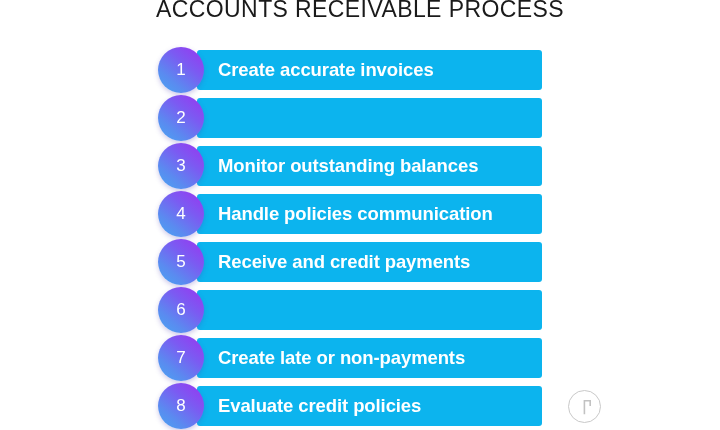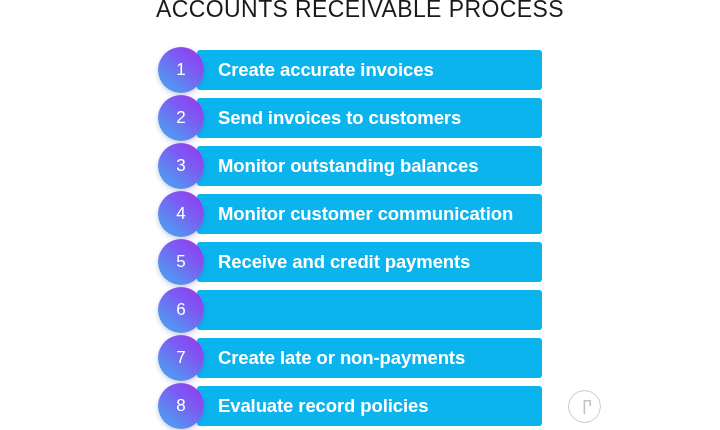--- a/index.html
+++ b/index.html
@@ -133,37 +133,36 @@
         <div class="step-number">1</div>
       </div>
       <div class="step-label">Create accurate invoices</div>
     </div>
 
     <div class="step">
       <div class="step-bar"></div>
       <div class="step-circle">
         <div class="step-number">2</div>
       </div>
-      <div class="step-label">Send invoices to customers</div>
     </div>
 
     <div class="step">
       <div class="step-bar"></div>
       <div class="step-circle">
         <div class="step-number">3</div>
       </div>
       <div class="step-label">Monitor outstanding balances</div>
     </div>
 
     <div class="step">
       <div class="step-bar"></div>
       <div class="step-circle">
         <div class="step-number">4</div>
       </div>
-      <div class="step-label">Monitor customer communication</div>
+      <div class="step-label">Handle policies communication</div>
     </div>
 
     <div class="step">
       <div class="step-bar"></div>
       <div class="step-circle">
         <div class="step-number">5</div>
       </div>
       <div class="step-label">Receive and credit payments</div>
     </div>
 
@@ -180,21 +179,21 @@
         <div class="step-number">7</div>
       </div>
       <div class="step-label">Create late or non-payments</div>
     </div>
 
     <div class="step">
       <div class="step-bar"></div>
       <div class="step-circle">
         <div class="step-number">8</div>
       </div>
-      <div class="step-label">Evaluate record policies</div>
+      <div class="step-label">Evaluate credit policies</div>
     </div>
 
   </div>
 
   <div class="corner-badge">
     <svg width="16" height="17" viewBox="0 0 16 17" aria-hidden="true">
       <path d="M7.4 2.2 L7.4 15 M7.4 2.2 L13.2 2.2 L13.2 6.6" fill="none" stroke="#c2c2c2" stroke-width="1.6" stroke-linecap="square" stroke-linejoin="miter"></path>
     </svg>
   </div>
 

